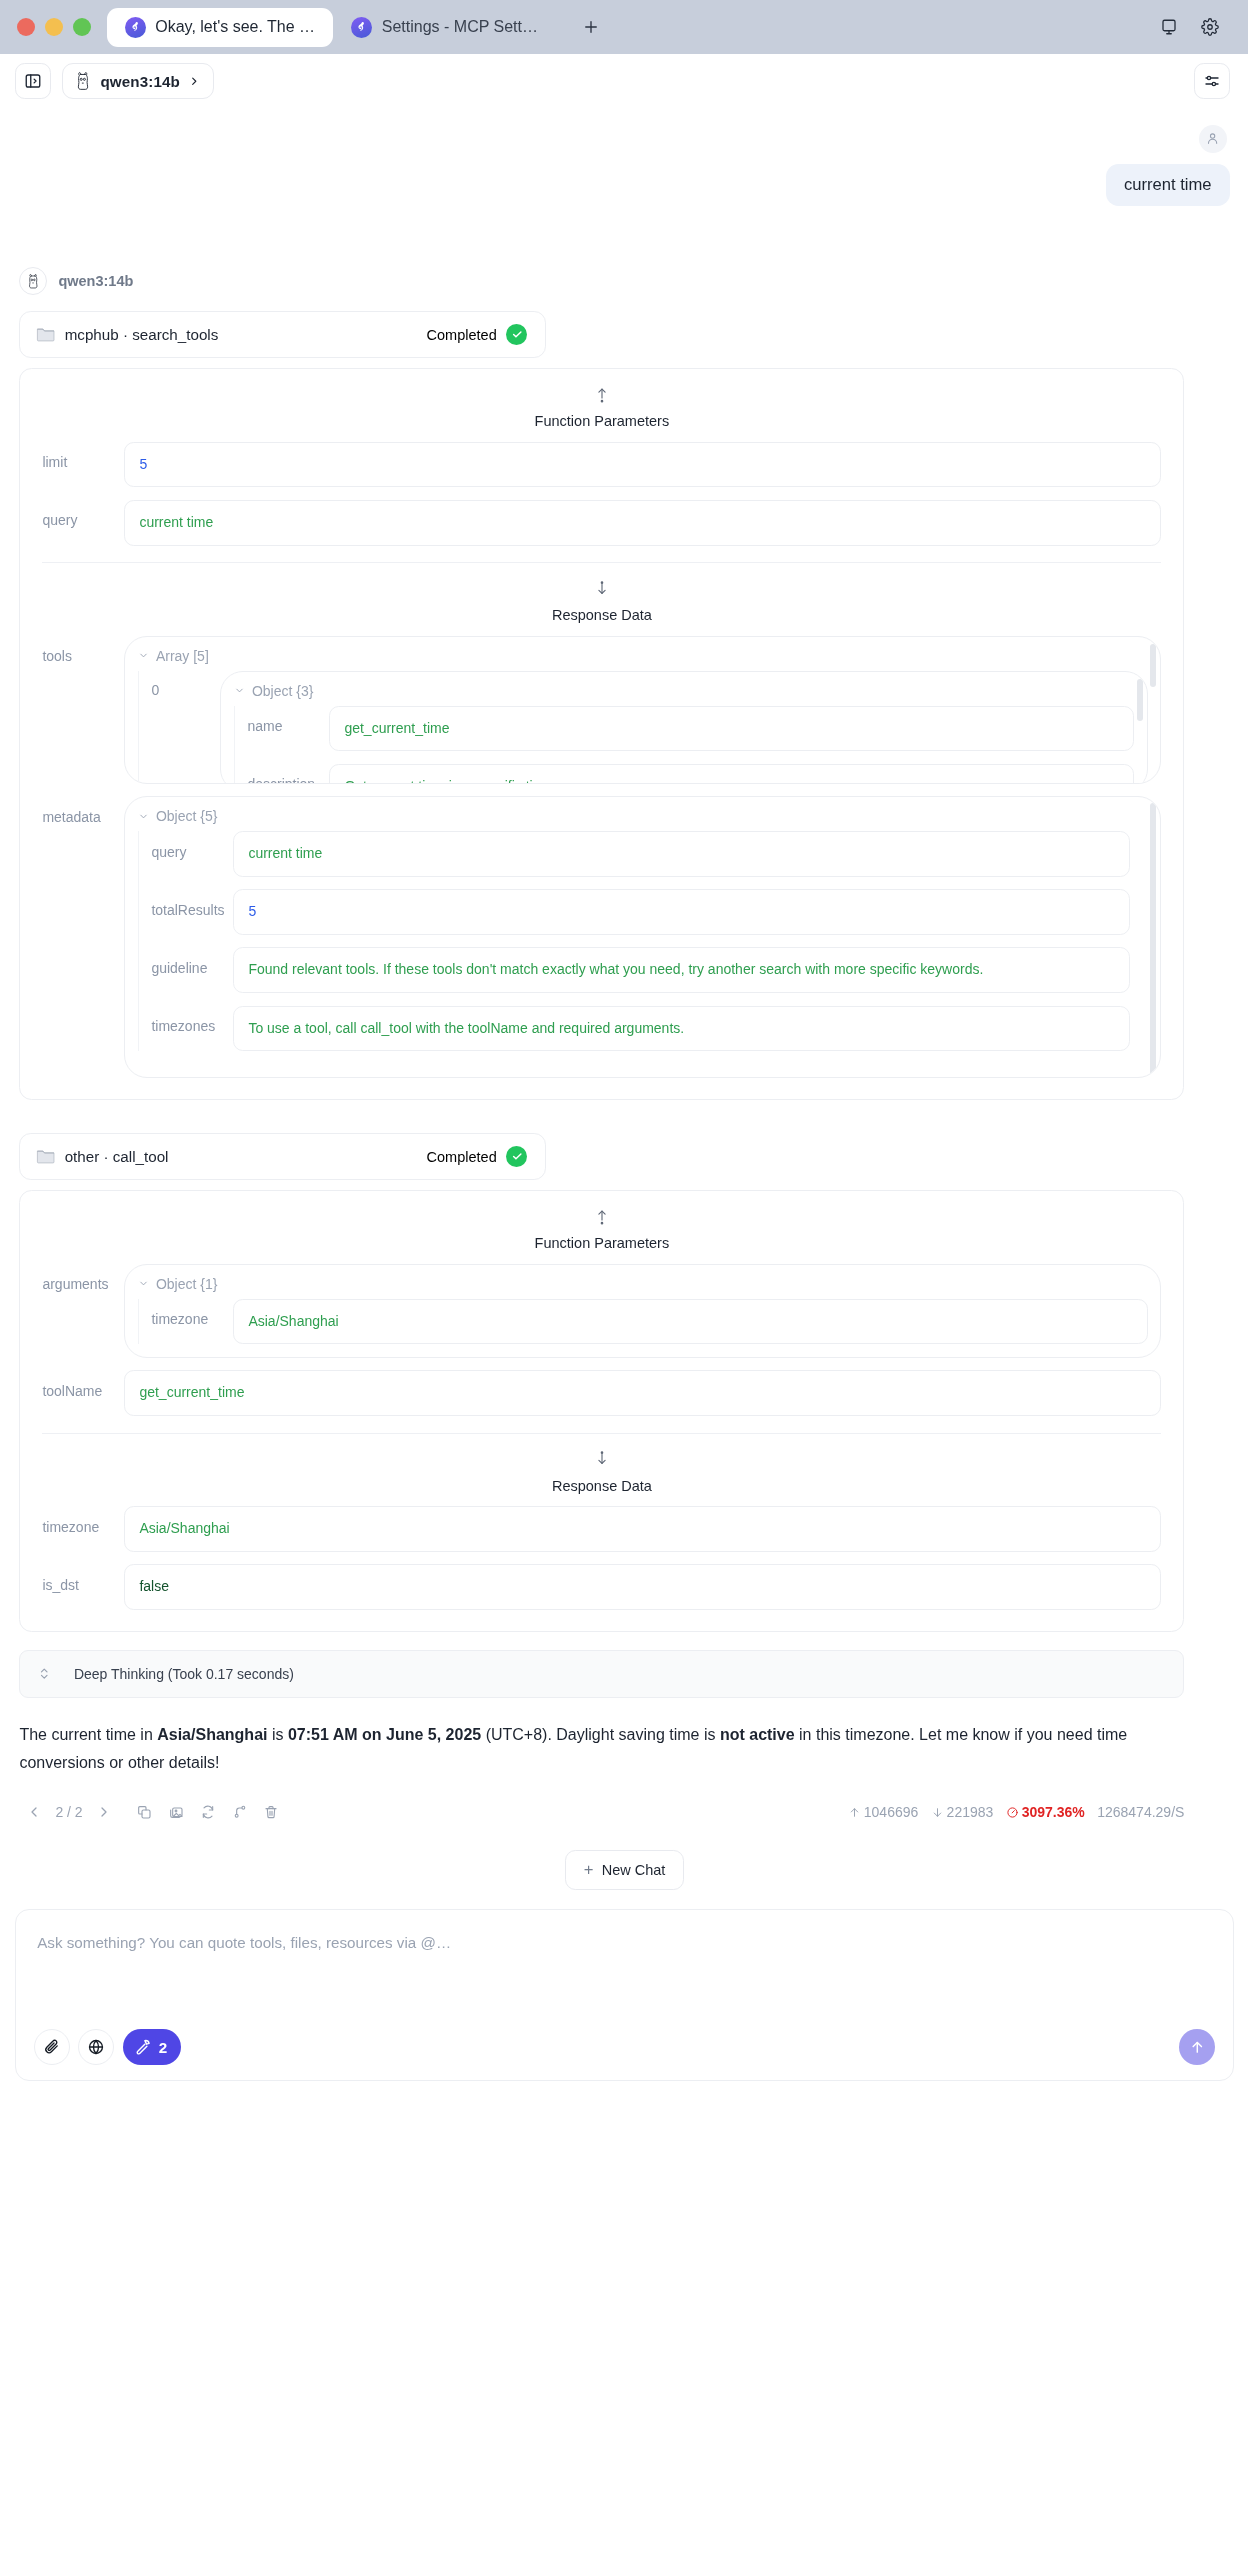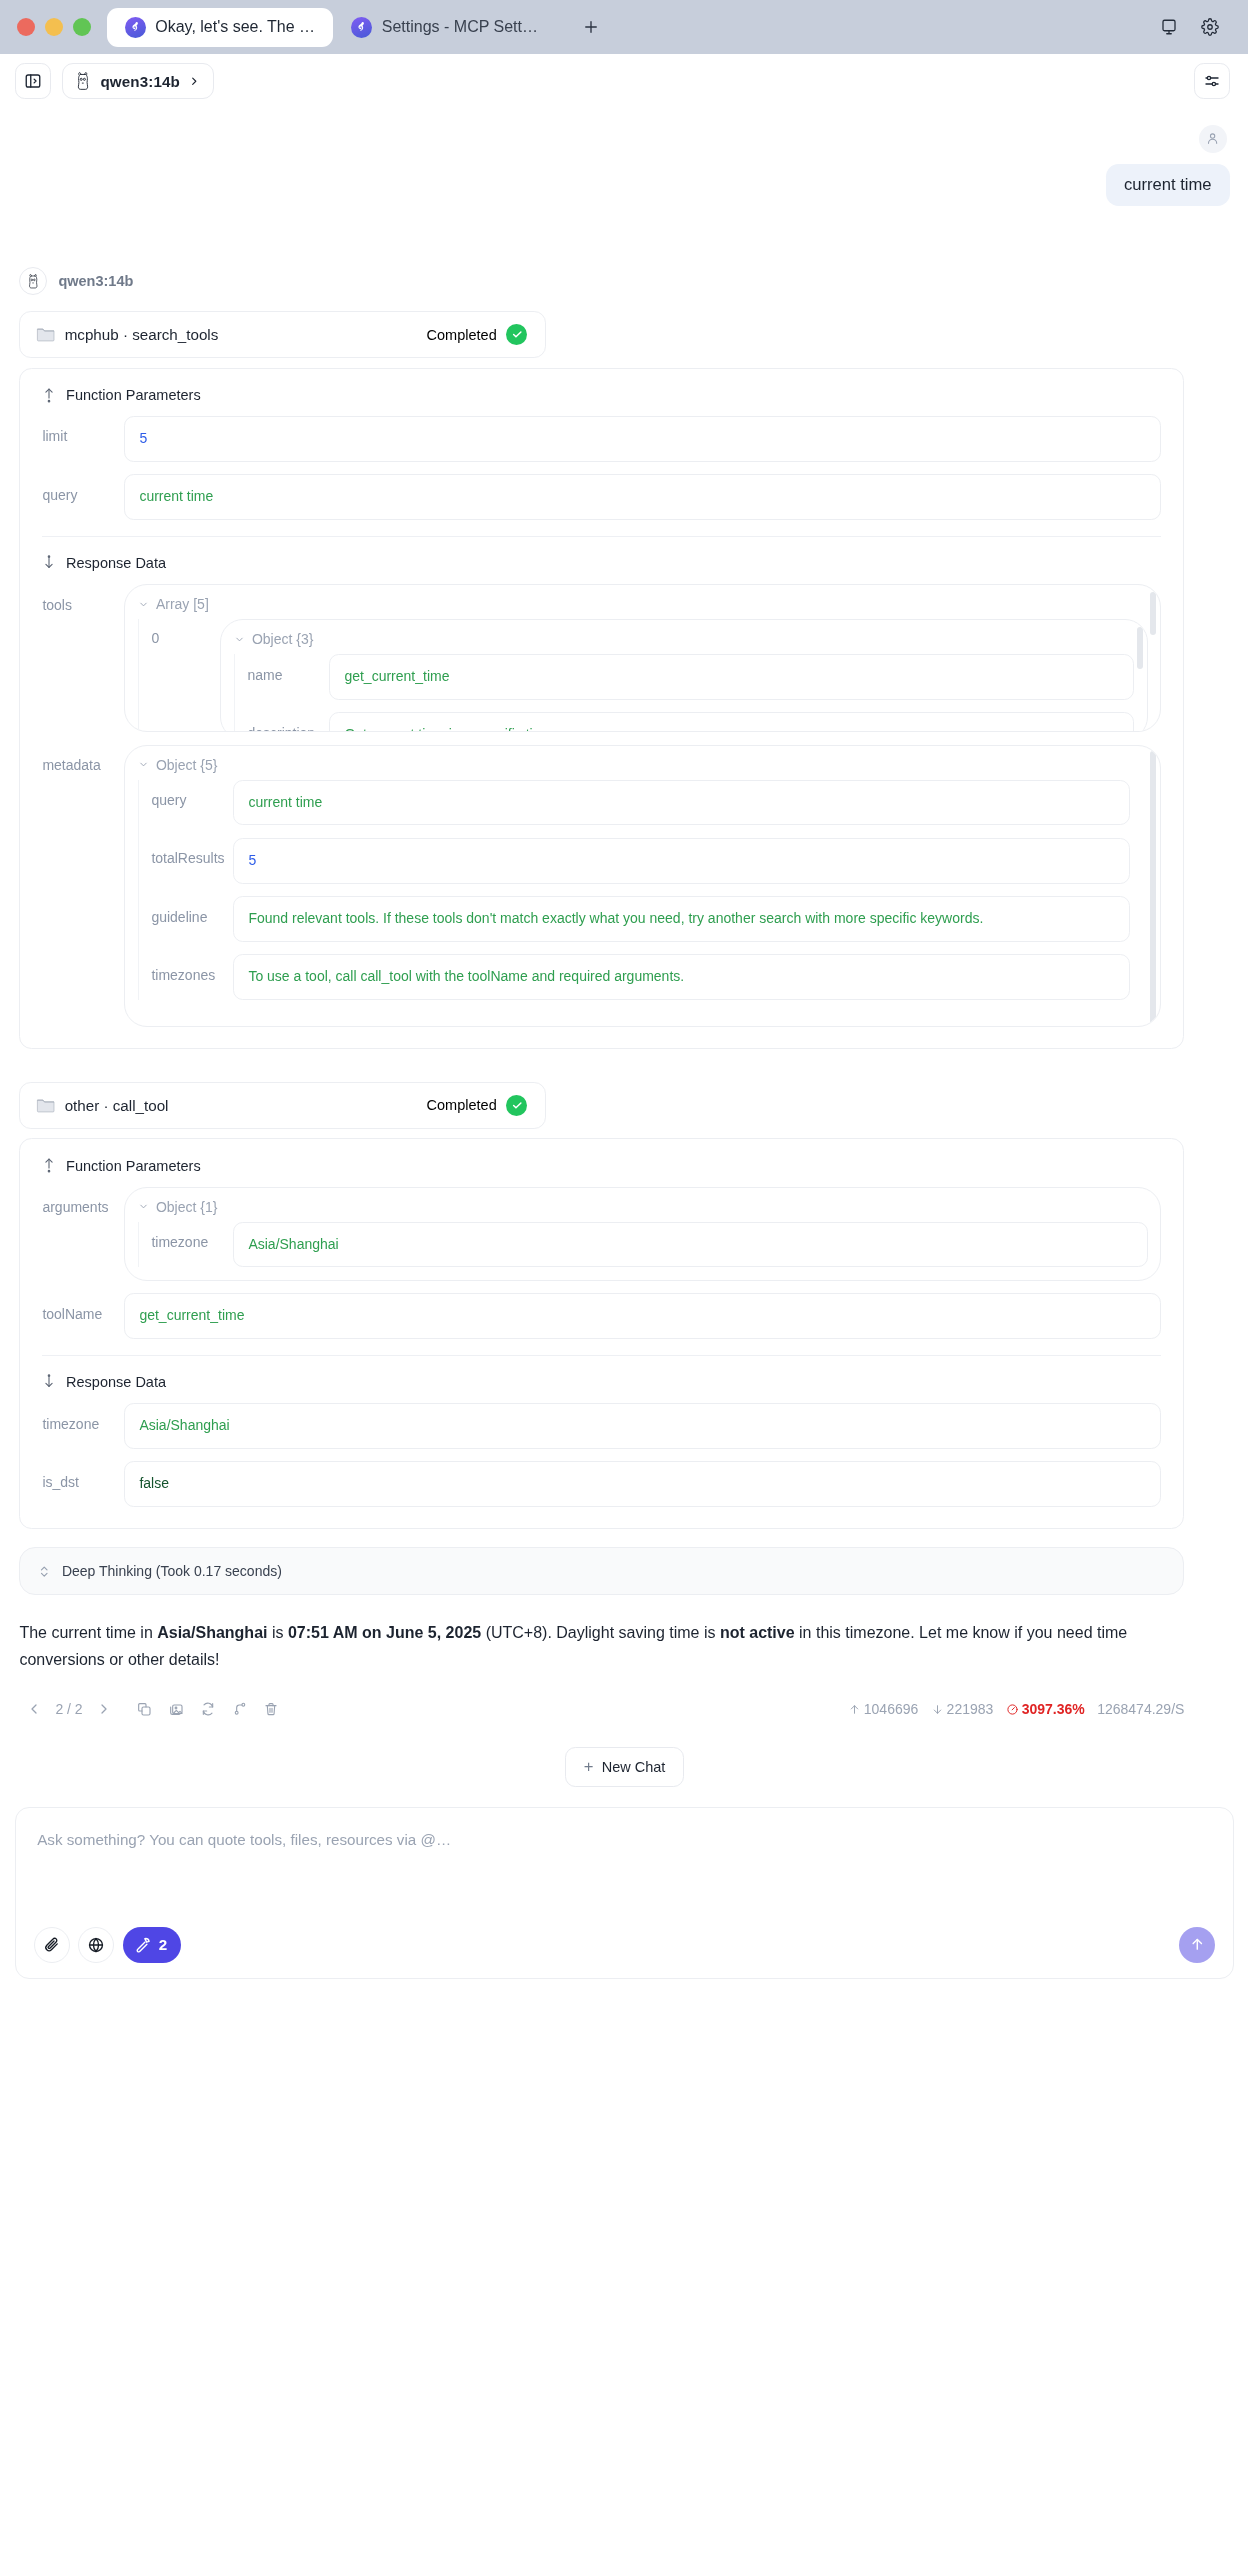--- a/index.html
+++ b/index.html
@@ -115,21 +115,21 @@
   }
   .check-badge svg { width: 12.5px; height: 12.5px; color: #fff; }
 
   .tool-body {
     margin-top: 9.7px; width: 1165px;
     border: 0.7px solid #eceef2; border-radius: 12.5px; background: #fff;
     padding: 18px 22px 21px 22px;
   }
   .sect-head {
     display: flex; align-items: center; gap: 9.7px;
-    font-size: 14.5px; color: #1d2430; margin-bottom: 4.2px;
+    font-size: 14.5px; color: #1d2430; margin-bottom: 4.2px; flex-direction: column;
   }
   .sect-head svg { width: 14px; height: 16.6px; color: #5d6675; flex: 0 0 auto; }
   .divider { height: 0.7px; background: #eef0f4; margin: 16.6px 0 2.8px 0; }
 
   
   .kv { display: flex; align-items: flex-start; margin-top: 12.5px; }
   .kv-key {
     width: 82px; flex: 0 0 auto; font-size: 14px; color: #8b95a6;
     padding-top: 12.5px; text-align: left;
   }
@@ -158,22 +158,22 @@
 
   .scrollarea { position: relative; overflow: hidden; }
   .vscroll {
     position: absolute; right: 4.2px; width: 6.2px; border-radius: 4.2px;
     background: #e4e7ec;
   }
 
   
   .thinking {
     margin-top: 18px; width: 1165px; height: 48px;
-    border: 0.7px solid #eceef2; border-radius: 16px; background: #f9fafb;
-    display: flex; align-items: center; gap: 11px; padding: 0 18px;
+    border: 0.7px solid #eceef2; border-radius: 9px; background: #f9fafb;
+    display: flex; align-items: center; gap: 23px; padding: 0 18px;
     font-size: 14px; color: #39414f; text-align: right;
   }
   .thinking svg { width: 12.5px; height: 15.2px; color: #98a1b0; }
 
   .answer {
     margin-top: 23.6px; font-size: 16px; line-height: 1.72; color: #1d2430;
     width: 1143px;
   }
   .answer b { font-weight: 700; }
 

